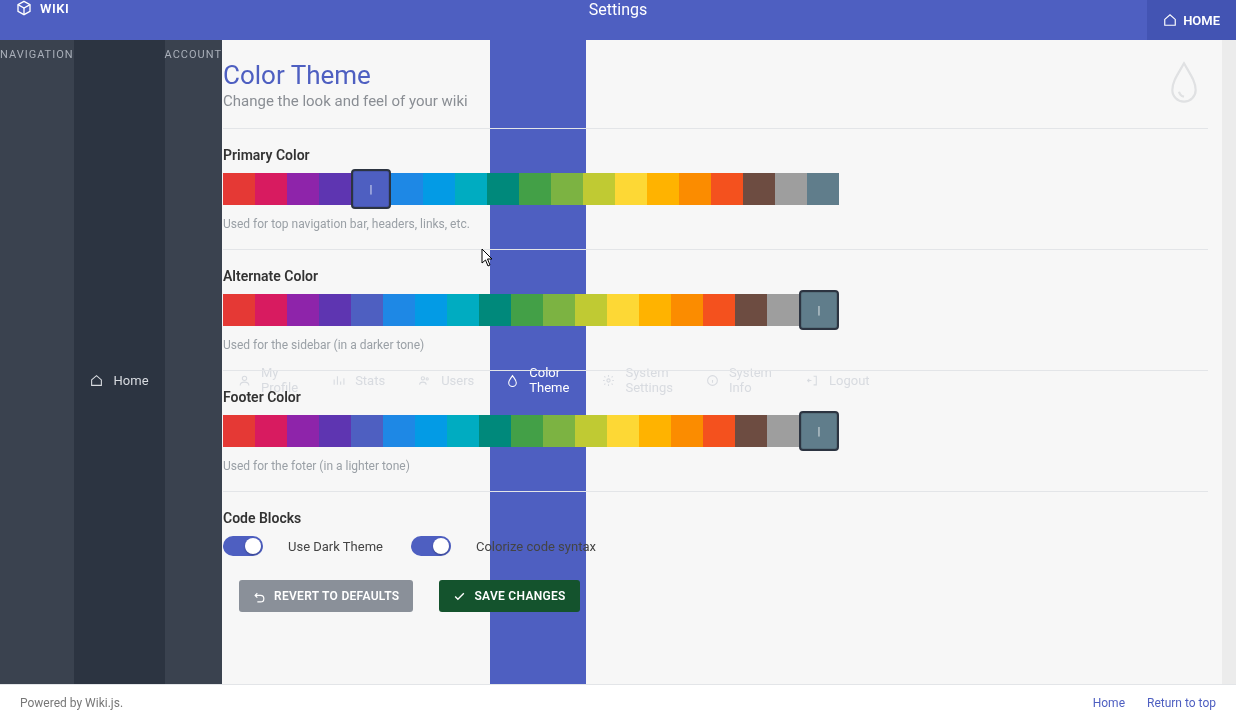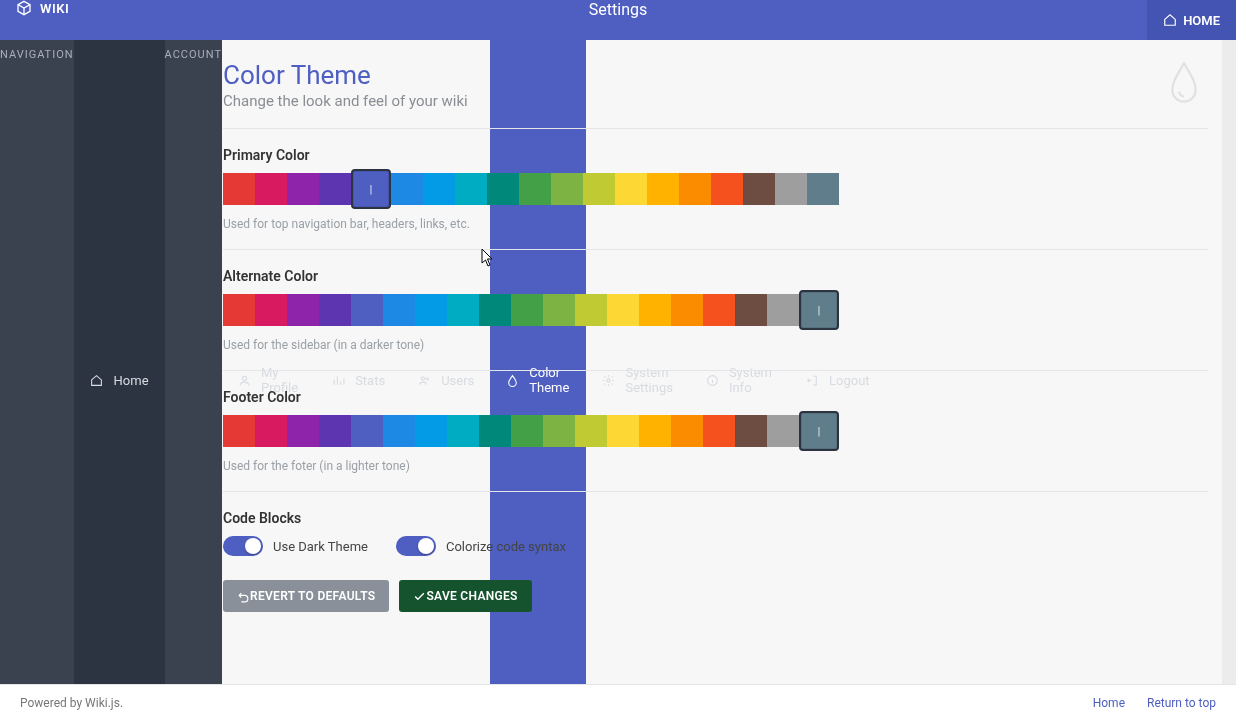--- a/index.html
+++ b/index.html
@@ -31,27 +31,27 @@
 .page-glyph { position: absolute; right: 32px; top: 20px; opacity: 0.25; }
 hr.sep { border: none; border-top: 1px solid #e3e5e8; margin: 18px 0; }
 
 .section-label { font-size: 14px; font-weight: 600; color: #333; margin-bottom: 10px; }
 .swatch-row { display: flex; }
 .swatch { width: 32px; height: 32px; cursor: pointer; }
 .swatch.selected { width: 40px; height: 40px; margin: -4px 0; border: 2px solid #2c3441; border-radius: 4px; box-shadow: 0 0 0 1px rgba(0,0,0,0.1) inset; position: relative; z-index: 1; display: flex; align-items: center; justify-content: center; color: rgba(255,255,255,0.9); font-size: 10px; }
 .help { color: #9aa0a6; font-size: 12px; margin-top: 12px; }
 
 .toggles { display: flex; gap: 28px; align-items: center; margin-top: 4px; }
-.toggle-wrap { display: flex; align-items: center; gap: 10px; }
+.toggle-wrap { display: flex; align-items: center; gap: 25px; }
 .toggle { width: 40px; height: 20px; border-radius: 10px; background: #4e5fc1; position: relative; cursor: pointer; }
 .toggle::after { content: ""; position: absolute; width: 16px; height: 16px; background: #fff; border-radius: 50%; top: 2px; right: 2px; box-shadow: 0 1px 2px rgba(0,0,0,0.3); }
 .toggle-label { font-size: 13px; color: #444; }
 
 .actions { display: flex; gap: 10px; margin-top: 24px; }
-.btn { display: flex; align-items: center; padding: 9px 14px; border-radius: 3px; font-size: 12px; font-weight: 600; letter-spacing: 0.3px; color: #fff; cursor: pointer; }
+.btn { display: flex; align-items: center; gap: 8px; padding: 9px 14px; border-radius: 3px; font-size: 12px; font-weight: 600; letter-spacing: 0.3px; color: #fff; cursor: pointer; margin-left: 16px; }
 .btn.revert { background: #8a9099; }
 .btn.save { background: #14532d; }
 
 .footer { position: fixed; bottom: 0; left: 0; right: 0; height: 36px; background: #fff; border-top: 1px solid #e3e5e8; display: flex; align-items: center; padding: 10px 20px; font-size: 12px; color: #777; }
 .footer .links { margin-left: auto; display: flex; gap: 22px; }
 .footer .links span { color: #4e5fc1; cursor: pointer; }
 
 .scroll-gutter { position: fixed; right: 0; top: 0; bottom: 0; width: 14px; background: #ececec; }
 
 .cursor-ptr { position: fixed; left: 481px; top: 248px; pointer-events: none; z-index: 999; }

